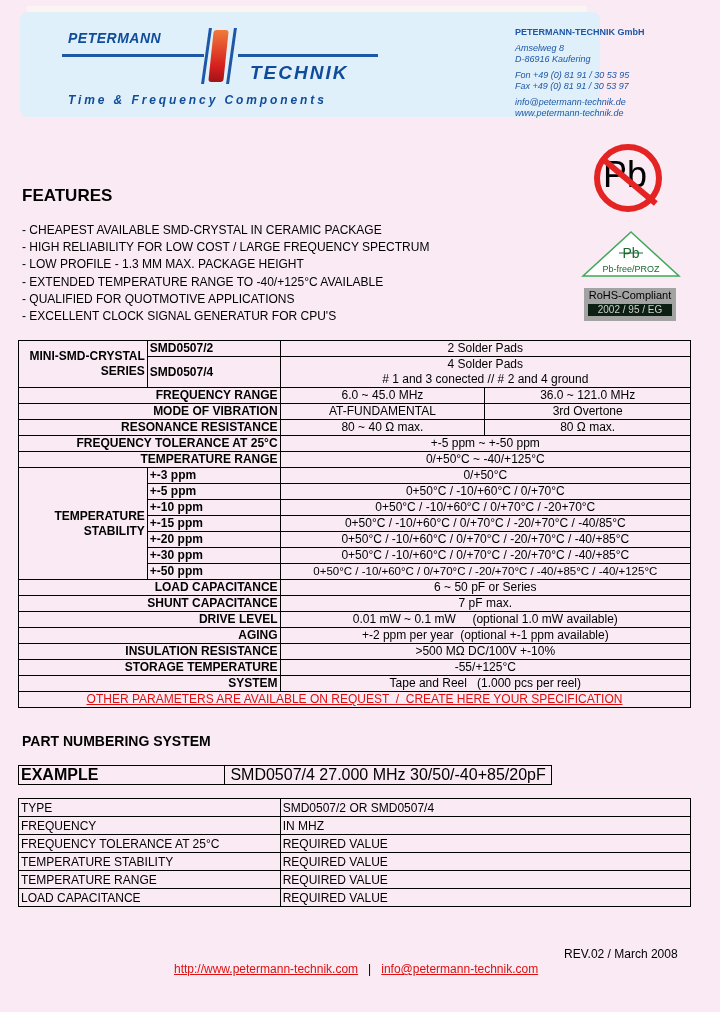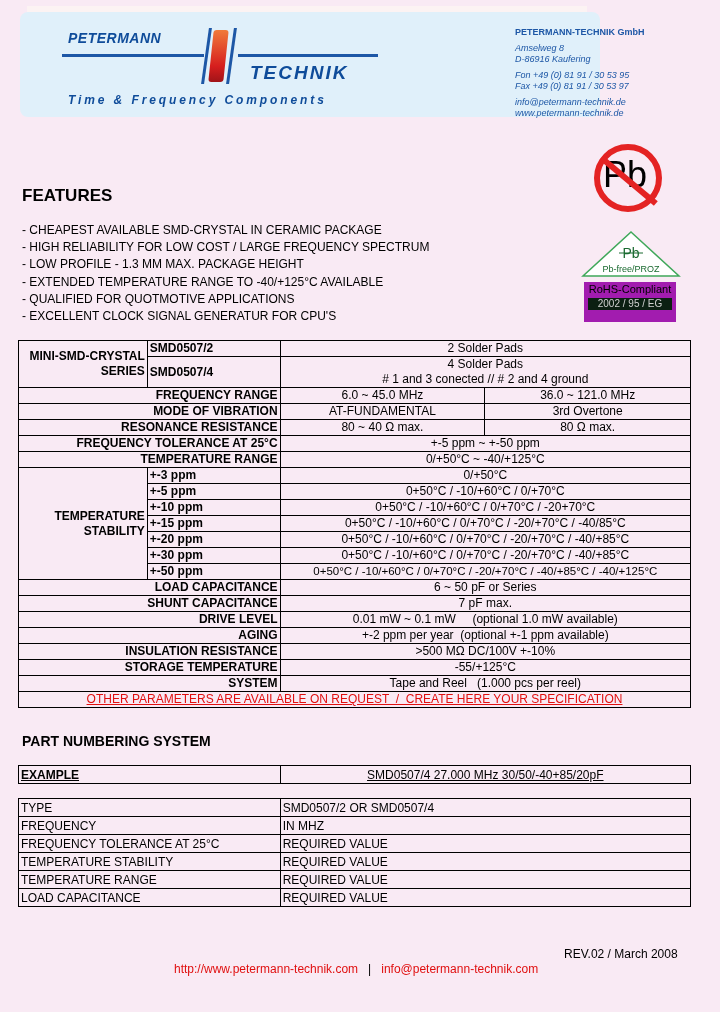--- a/index.html
+++ b/index.html
@@ -26,43 +26,43 @@
   .company { position: absolute; left: 515px; top: 27px; font-size: 9px; line-height: 11px; color: #1d57a6; }
   .company .name { font-weight: bold; font-size: 9px; }
   .company .ital { font-style: italic; }
   .company .gap { height: 5px; }
 
   .nopb { position: absolute; left: 594px; top: 144px; width: 68px; height: 68px; border-radius: 50%; border: 6px solid #e42323; box-sizing: border-box; background: transparent; }
   .nopb .slash { position: absolute; left: 26px; top: -4px; width: 6px; height: 70px; background: #e42323; transform: rotate(-50deg); }
   .nopb .txt { position: absolute; left: 3px; top: 4px; font-size: 36px; color: #000; font-family: "Liberation Sans", sans-serif; }
   .pbfree { position: absolute; left: 581px; top: 230px; width: 100px; height: 48px; }
   .pbfree svg { width: 100%; height: 100%; }
-  .rohs { position: absolute; left: 584px; top: 282px; width: 92px; height: 40px; background: #a21caf; }
+  .rohs { position: absolute; left: 584px; top: 288px; width: 92px; height: 33px; background: #a3a3a3; }
   .rohs .t1 { font-size: 11px; color: #000; text-align: center; line-height: 15px; }
   .rohs .t2 { margin: 1px 4px 0 4px; background: #0b1f12; color: #d0d0d0; font-size: 10px; text-align: center; line-height: 12px; }
 
   .features-title { position: absolute; left: 22px; top: 186px; font-size: 17px; font-weight: bold; }
   .features { position: absolute; left: 22px; top: 222px; font-size: 12px; line-height: 17.2px; }
 
   table.spec { position: absolute; left: 18px; top: 340px; width: 673px; border-collapse: collapse; font-size: 12px; }
   table.spec td { border: 1.5px solid #000; padding: 0 2px; height: 15px; line-height: 15px; }
   table.spec td.lbl { font-weight: bold; text-align: right; }
   table.spec td.c { text-align: center; }
   table.spec td.sub { font-weight: bold; }
   table.spec .red { color: #e01010; text-decoration: underline; text-align: center; }
 
   .pn-title { position: absolute; left: 22px; top: 733px; font-size: 14px; font-weight: bold; }
-  table.example { position: absolute; left: 18px; top: 765px; width: 673px; border-collapse: collapse; font-size: 12px; text-decoration: underline; }
+  table.example { position: absolute; left: 18px; top: 765px; width: 534px; border-collapse: collapse; font-size: 16px; }
   table.example td { border: 1.5px solid #000; height: 17px; padding: 0 2px; }
   table.pn { position: absolute; left: 18px; top: 798px; width: 673px; border-collapse: collapse; font-size: 12px; }
   table.pn td { border: 1.5px solid #000; height: 17px; padding: 0 2px; }
 
   .rev { position: absolute; left: 564px; top: 931px; font-size: 12px; margin-top: 16px; }
   .footer { position: absolute; left: 174px; top: 962px; font-size: 12px; }
-  .footer a { color: #e01010; }
+  .footer a { color: #e01010; text-decoration: underline; }
 </style>
 </head>
 <body>
 
 <div class="header-strip"></div>
 <div class="header-box"></div>
 
 <div>
   <div class="logo-top">PETERMANN</div>
   <div class="logo-line-left"></div>

